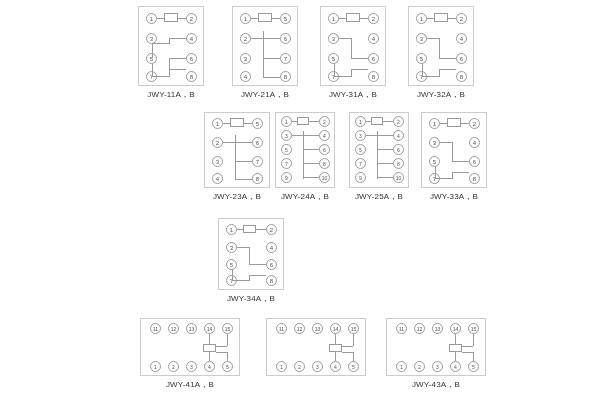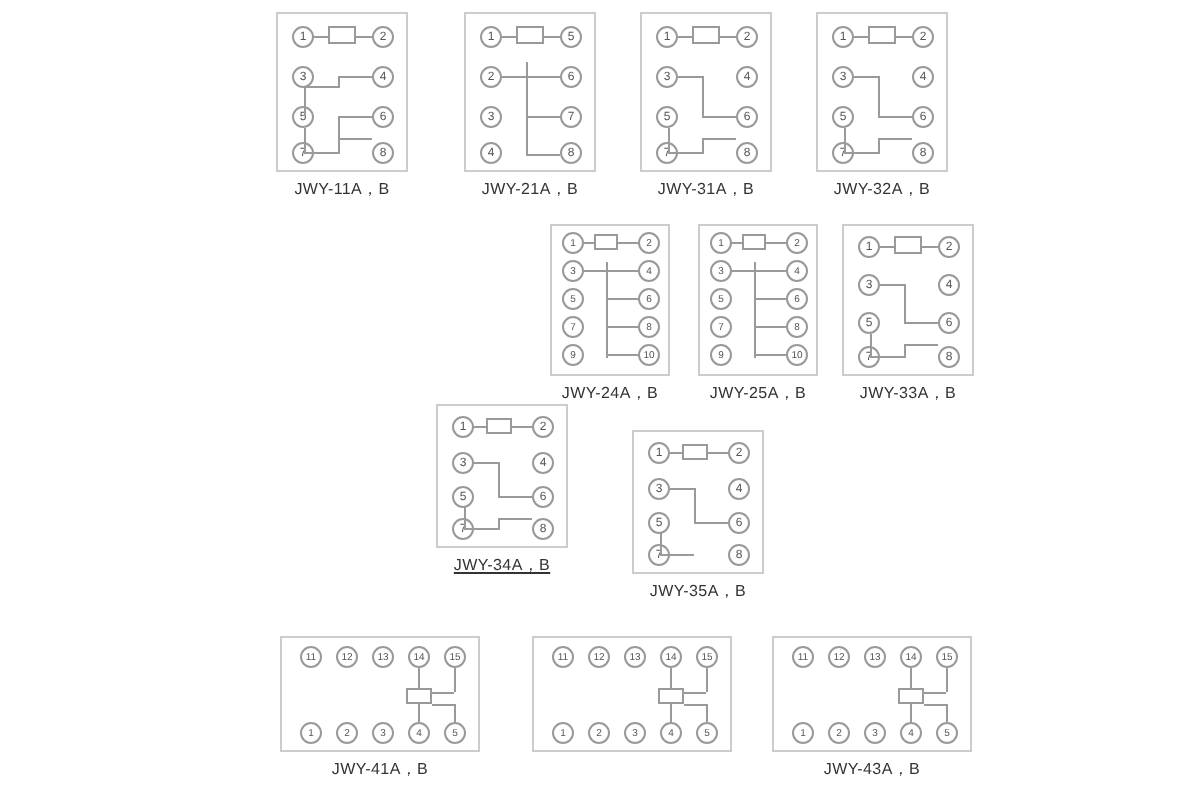--- a/index.html
+++ b/index.html
@@ -152,20 +152,41 @@
       <div class="wire h" style="left:30px;top:51px;width:17px;"></div>
       <div class="wire v" style="left:13px;top:57px;height:13px;"></div>
       <div class="wire h" style="left:13px;top:69px;width:17px;"></div>
       <div class="wire v" style="left:30px;top:62px;height:8px;"></div>
       <div class="wire h" style="left:30px;top:62px;width:17px;"></div>
     </div>
     <div class="caption">JWY-32A，B</div>
   </div>
 
 
+  <div class="cell" style="left:204px;top:112px;">
+    <div class="box" style="width:66px;height:76px;">
+      <div class="pin" style="left:7px;top:5px;">1</div>
+      <div class="pin" style="left:7px;top:24px;">2</div>
+      <div class="pin" style="left:7px;top:43px;">3</div>
+      <div class="pin" style="left:7px;top:60px;">4</div>
+      <div class="pin" style="left:47px;top:5px;">5</div>
+      <div class="pin" style="left:47px;top:24px;">6</div>
+      <div class="pin" style="left:47px;top:43px;">7</div>
+      <div class="pin" style="left:47px;top:60px;">8</div>
+      <div class="wire h" style="left:18px;top:10px;width:7px;"></div>
+      <div class="coil" style="left:25px;top:5px;width:14px;height:9px;"></div>
+      <div class="wire h" style="left:39px;top:10px;width:8px;"></div>
+      <div class="wire h" style="left:18px;top:29px;width:12px;"></div>
+      <div class="wire v" style="left:30px;top:22px;height:45px;"></div>
+      <div class="wire h" style="left:30px;top:29px;width:17px;"></div>
+      <div class="wire h" style="left:30px;top:48px;width:17px;"></div>
+      <div class="wire h" style="left:30px;top:66px;width:17px;"></div>
+    </div>
+    <div class="caption">JWY-23A，B</div>
+  </div>
 
   <div class="cell" style="left:275px;top:112px;">
     <div class="box" style="width:60px;height:76px;">
       <div class="pin small" style="left:5px;top:3px;">1</div>
       <div class="pin small" style="left:5px;top:17px;">3</div>
       <div class="pin small" style="left:5px;top:31px;">5</div>
       <div class="pin small" style="left:5px;top:45px;">7</div>
       <div class="pin small" style="left:5px;top:59px;">9</div>
       <div class="pin small" style="left:43px;top:3px;">2</div>
       <div class="pin small" style="left:43px;top:17px;">4</div>
@@ -227,21 +248,21 @@
       <div class="wire v" style="left:30px;top:29px;height:19px;"></div>
       <div class="wire h" style="left:30px;top:48px;width:17px;"></div>
       <div class="wire v" style="left:13px;top:54px;height:12px;"></div>
       <div class="wire h" style="left:13px;top:65px;width:17px;"></div>
       <div class="wire v" style="left:30px;top:59px;height:7px;"></div>
       <div class="wire h" style="left:30px;top:59px;width:17px;"></div>
     </div>
     <div class="caption">JWY-33A，B</div>
   </div>
 
-  <div class="cell" style="left:218px;top:202px;text-decoration:underline;">
+  <div class="cell" style="left:218px;top:218px;">
     <div class="box" style="width:66px;height:72px;">
       <div class="pin" style="left:7px;top:5px;">1</div>
       <div class="pin" style="left:7px;top:23px;">3</div>
       <div class="pin" style="left:7px;top:40px;">5</div>
       <div class="pin" style="left:7px;top:56px;">7</div>
       <div class="pin" style="left:47px;top:5px;">2</div>
       <div class="pin" style="left:47px;top:23px;">4</div>
       <div class="pin" style="left:47px;top:40px;">6</div>
       <div class="pin" style="left:47px;top:56px;">8</div>
       <div class="wire h" style="left:18px;top:10px;width:6px;"></div>
@@ -251,41 +272,20 @@
       <div class="wire v" style="left:30px;top:28px;height:17px;"></div>
       <div class="wire h" style="left:30px;top:45px;width:17px;"></div>
       <div class="wire v" style="left:13px;top:50px;height:11px;"></div>
       <div class="wire h" style="left:13px;top:61px;width:17px;"></div>
       <div class="wire v" style="left:30px;top:56px;height:6px;"></div>
       <div class="wire h" style="left:30px;top:56px;width:17px;"></div>
     </div>
     <div class="caption">JWY-34A，B</div>
   </div>
 
-  <div class="cell" style="left:316px;top:215px;">
-    <div class="box" style="width:66px;height:72px;">
-      <div class="pin" style="left:7px;top:5px;">1</div>
-      <div class="pin" style="left:7px;top:23px;">3</div>
-      <div class="pin" style="left:7px;top:40px;">5</div>
-      <div class="pin" style="left:7px;top:56px;">7</div>
-      <div class="pin" style="left:47px;top:5px;">2</div>
-      <div class="pin" style="left:47px;top:23px;">4</div>
-      <div class="pin" style="left:47px;top:40px;">6</div>
-      <div class="pin" style="left:47px;top:56px;">8</div>
-      <div class="wire h" style="left:18px;top:10px;width:6px;"></div>
-      <div class="coil" style="left:24px;top:6px;width:13px;height:8px;"></div>
-      <div class="wire h" style="left:37px;top:10px;width:10px;"></div>
-      <div class="wire h" style="left:18px;top:28px;width:12px;"></div>
-      <div class="wire v" style="left:30px;top:28px;height:17px;"></div>
-      <div class="wire h" style="left:30px;top:45px;width:17px;"></div>
-      <div class="wire v" style="left:13px;top:50px;height:11px;"></div>
-      <div class="wire h" style="left:13px;top:61px;width:17px;"></div>
-    </div>
-    <div class="caption">JWY-35A，B</div>
-  </div>
 
   <div class="cell" style="left:140px;top:318px;">
     <div class="box" style="width:100px;height:58px;">
       <div class="pin small" style="left:9px;top:4px;">11</div>
       <div class="pin small" style="left:27px;top:4px;">12</div>
       <div class="pin small" style="left:45px;top:4px;">13</div>
       <div class="pin small" style="left:63px;top:4px;">14</div>
       <div class="pin small" style="left:81px;top:4px;">15</div>
       <div class="pin small" style="left:9px;top:42px;">1</div>
       <div class="pin small" style="left:27px;top:42px;">2</div>

